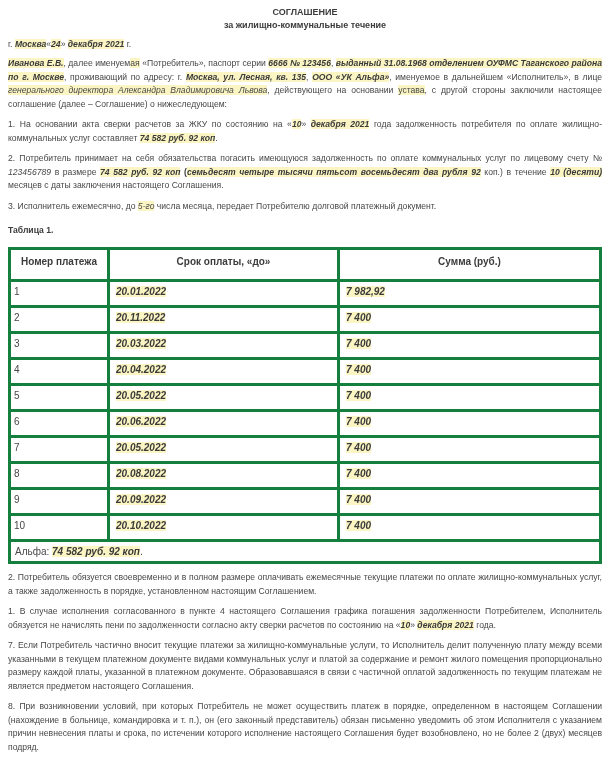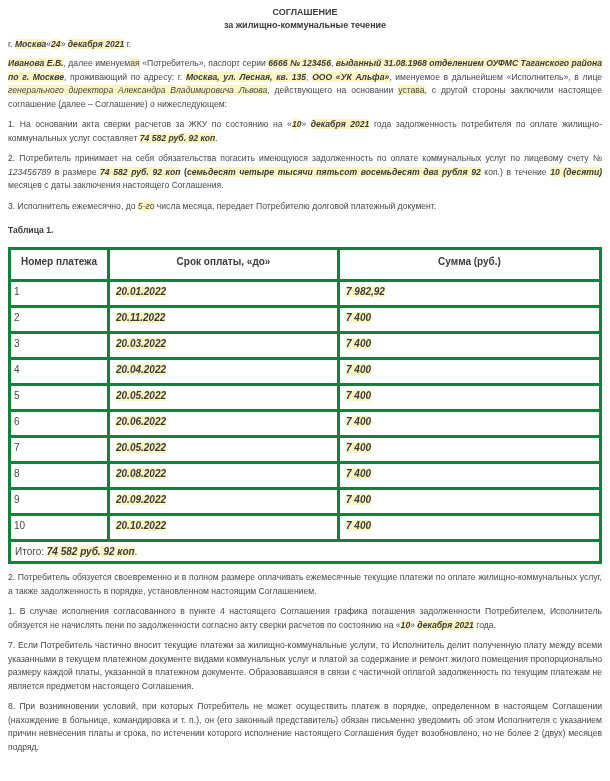--- a/index.html
+++ b/index.html
@@ -106,21 +106,21 @@
           <td class="c-sum"><span class="sb si sh">7 400</span></td>
         </tr>
         <tr>
           <td class="c-num">10</td>
           <td class="c-date"><span class="sb si sh">20.10.2022</span></td>
           <td class="c-sum"><span class="sb si sh">7 400</span></td>
         </tr>
       </tbody>
     <tfoot>
       <tr>
-        <td class="c-total" colspan="3"><span>Итого: </span><span class="sb si sh">74 582 руб. 92 коп</span><span>.</span></td>
+        <td class="c-total" colspan="3"><span>Альфа: </span><span class="sb si sh">74 582 руб. 92 коп</span><span>.</span></td>
       </tr>
     </tfoot>
   </table>
 
   <p class="para"><span>2. Потребитель обязуется своевременно и в полном размере оплачивать ежемесячные текущие платежи по оплате жилищно-коммунальных услуг, а также задолженность в порядке, установленном настоящим Соглашением.</span></p>
   <p class="para"><span>1. В случае исполнения согласованного в пункте 4 настоящего Соглашения графика погашения задолженности Потребителем, Исполнитель обязуется не начислять пени по задолженности согласно акту сверки расчетов по состоянию на «</span><span class="sb si sh">10</span><span>» </span><span class="sb si sh">декабря 2021</span><span> года.</span></p>
   <p class="para"><span>7. Если Потребитель частично вносит текущие платежи за жилищно-коммунальные услуги, то Исполнитель делит полученную плату между всеми указанными в текущем платежном документе видами коммунальных услуг и платой за содержание и ремонт жилого помещения пропорционально размеру каждой платы, указанной в платежном документе. Образовавшаяся в связи с частичной оплатой задолженность по текущим платежам не является предметом настоящего Соглашения.</span></p>
   <p class="para"><span>8. При возникновении условий, при которых Потребитель не может осуществить платеж в порядке, определенном в настоящем Соглашении (нахождение в больнице, командировка и т. п.), он (его законный представитель) обязан письменно уведомить об этом Исполнителя с указанием причин невнесения платы и срока, по истечении которого исполнение настоящего Соглашения будет возобновлено, но не более 2 (двух) месяцев подряд.</span></p>
 
 </div>

